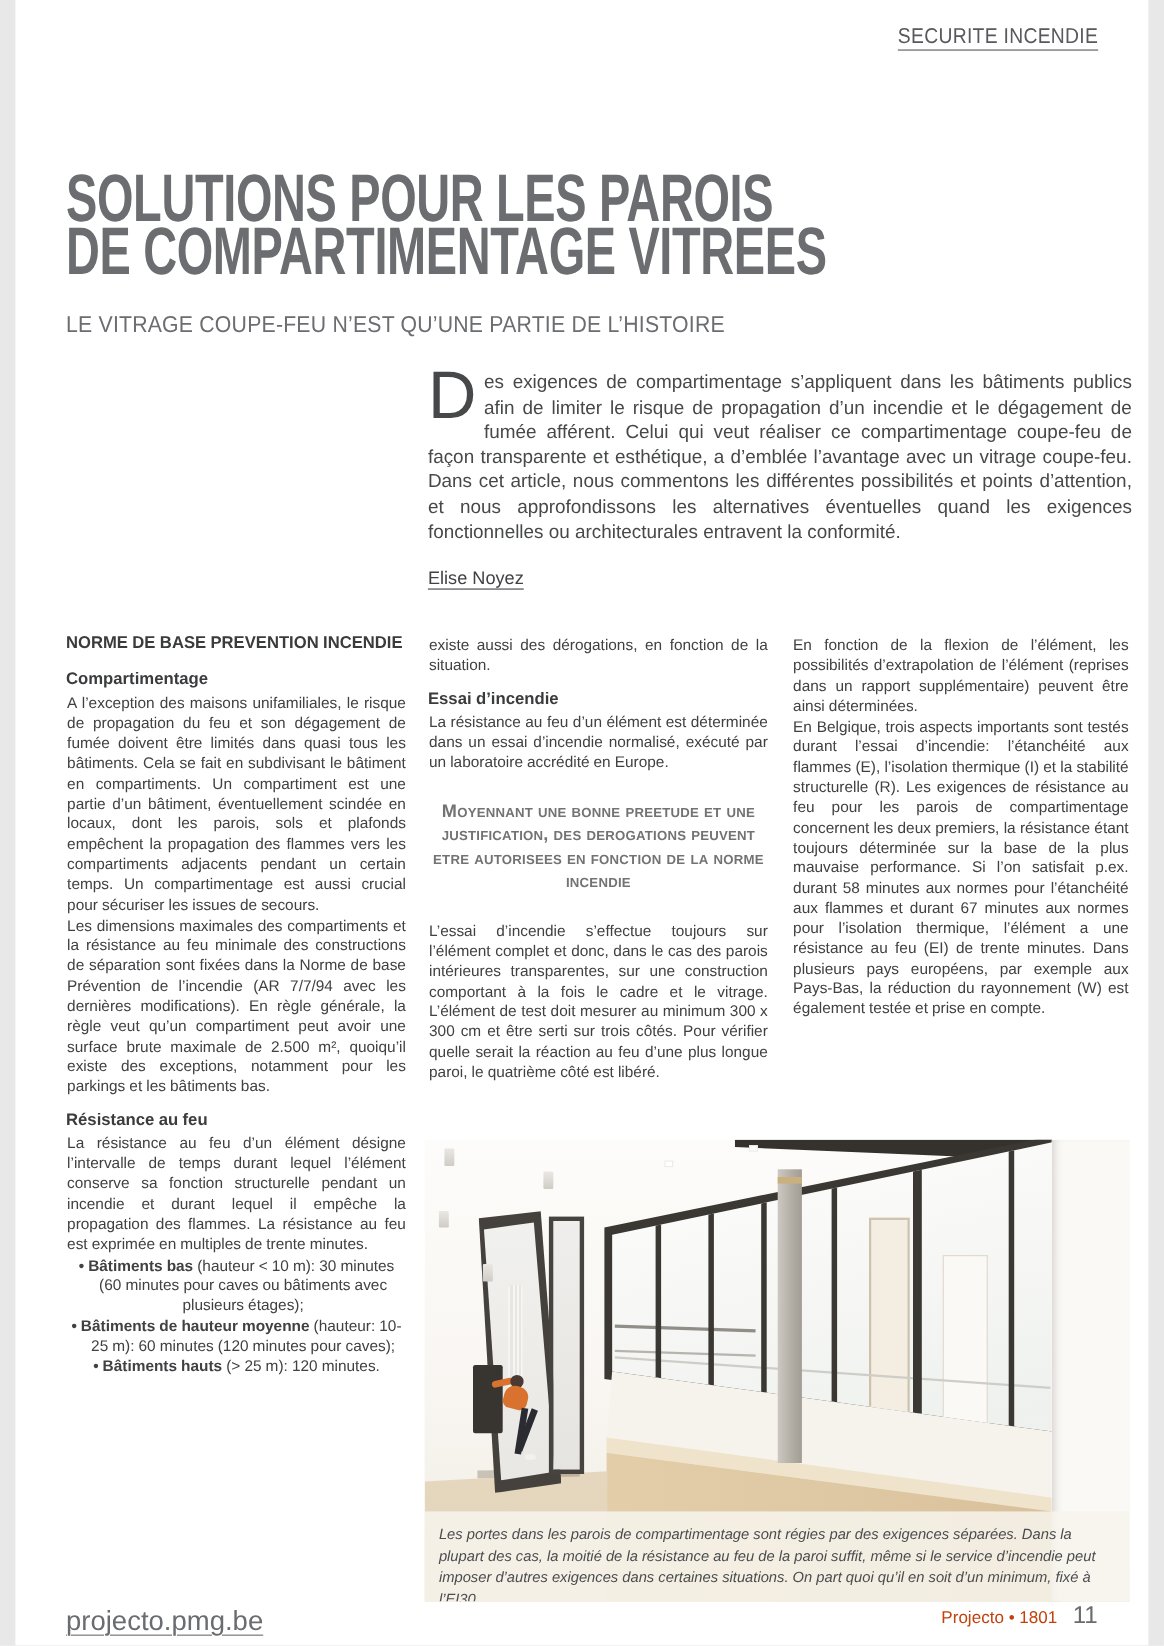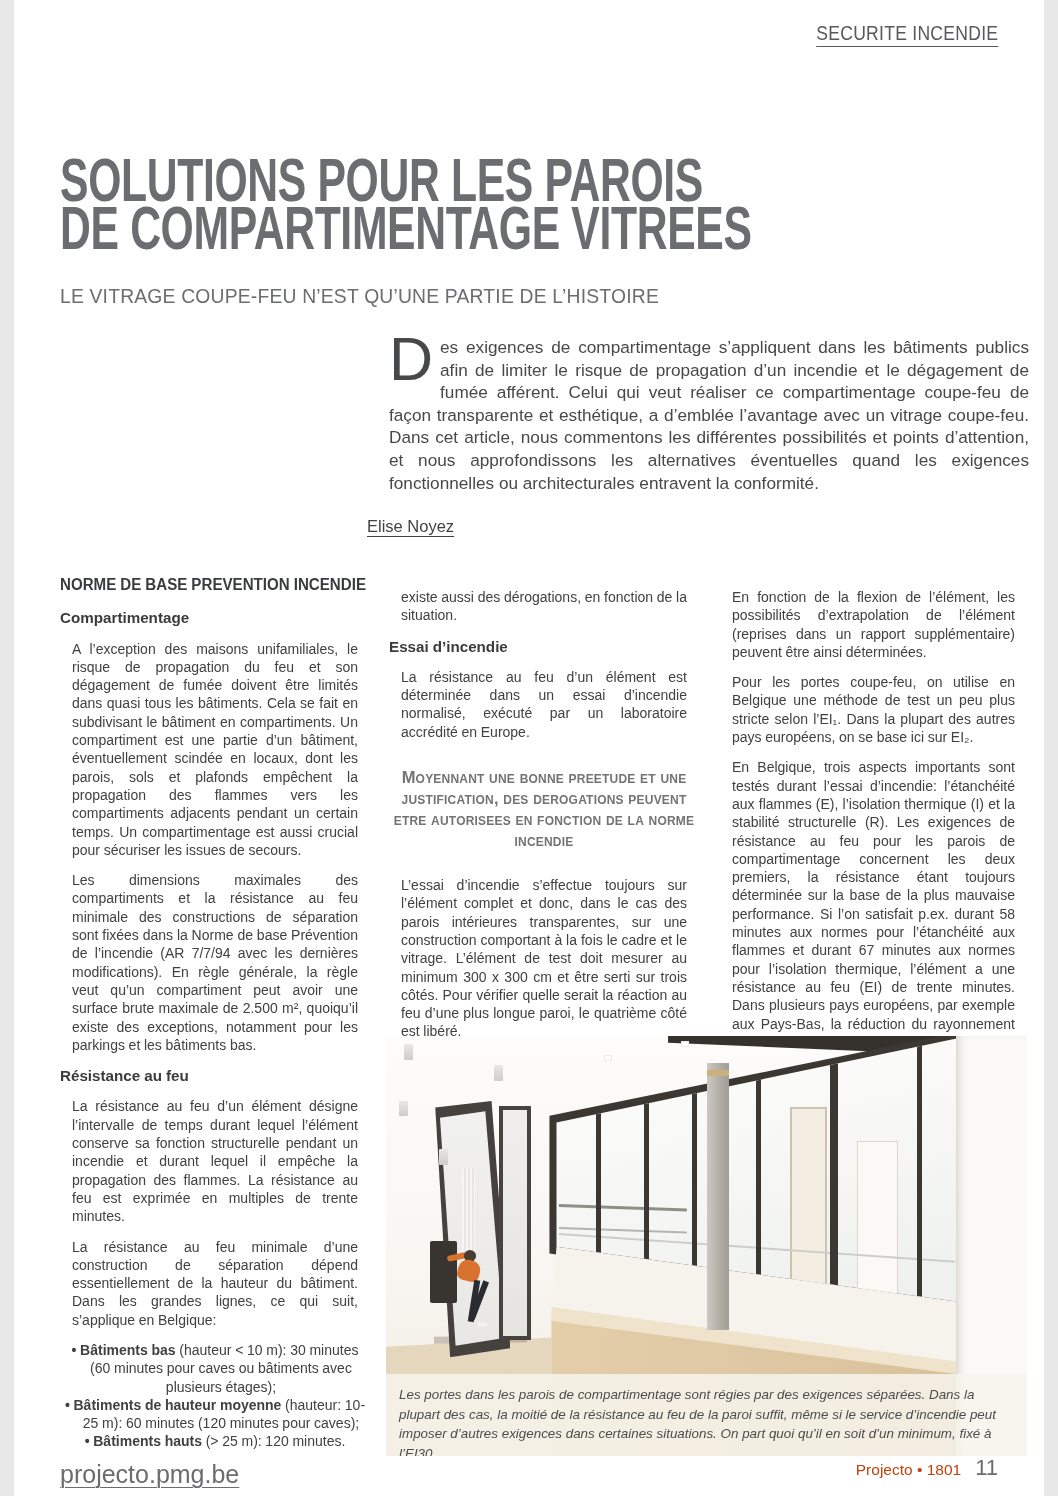--- a/index.html
+++ b/index.html
@@ -14,30 +14,30 @@
   
   .title{position:absolute;left:46px;top:156px;font-size:61px;line-height:48px;font-weight:700;
          color:#6c6d70;transform:scaleX(0.70);transform-origin:0 0;white-space:nowrap;letter-spacing:-.5px;}
   .subtitle{position:absolute;left:46px;top:284px;font-size:21px;color:#6c6d70;
             transform:scaleX(0.92);transform-origin:0 0;white-space:nowrap;letter-spacing:.2px;}
 
   
   .intro{position:absolute;left:375px;top:336px;width:640px;font-size:17.2px;line-height:22.6px;
          text-align:justify;color:#474849;}
   .dropcap{float:left;font-size:61px;line-height:45px;padding:1px 7px 0 0;color:#474849;}
-  .author{position:absolute;left:353px;top:517px;font-size:16.5px;color:#414245;
+  .author{position:absolute;left:375px;top:517px;font-size:16.5px;color:#414245;
           text-decoration:underline;text-underline-offset:4px;text-decoration-thickness:1px;}
 
   
   .col{position:absolute;top:576px;width:310px;font-size:14px;line-height:18.3px;text-align:justify;
        color:#414144;word-spacing:-.2px;}
   .col-left{left:46px;height:884px;overflow:hidden;}
   .col-mid{left:375px;}
   .col-right{left:706px;width:307px;}
-  .col p{margin:12px;}
+  .col p{margin:1px;}
   .sechead{font-size:15.6px;font-weight:700;color:#3a3b3d;margin:0 0 15px 0;
            transform:scaleX(0.97);transform-origin:0 0;white-space:nowrap;}
   .subhead{font-weight:700;font-size:15.2px;color:#3a3b3d;margin:13px 0 2px 0;text-align:left;}
   .subhead.mt0{margin-top:0;}
   .bullet{text-align:center;padding-left:12px;text-indent:-12px;}
   .quote{margin:26px 0 25px 0;text-align:center;font-variant:small-caps;font-weight:700;color:#737373;
          font-size:16.5px;line-height:21px;letter-spacing:.2px;padding:0 4px;}
 
   
   .photo{position:absolute;left:372px;top:1036px;width:641px;height:420px;overflow:hidden;z-index:5;
@@ -121,37 +121,35 @@
 
   <div class="author">Elise Noyez</div>
 
   <div class="col col-left">
     <div class="sechead">NORME DE BASE PREVENTION INCENDIE</div>
     <div class="subhead mt0">Compartimentage</div>
     <p>A l’exception des maisons unifamiliales, le risque de propagation du feu et son dégagement de fumée doivent être limités dans quasi tous les bâtiments. Cela se fait en subdivisant le bâtiment en compartiments. Un compartiment est une partie d’un bâtiment, éventuellement scindée en locaux, dont les parois, sols et plafonds empêchent la propagation des flammes vers les compartiments adjacents pendant un certain temps. Un compartimentage est aussi crucial pour sécuriser les issues de secours.</p>
     <p>Les dimensions maximales des compartiments et la résistance au feu minimale des constructions de séparation sont fixées dans la Norme de base Prévention de l’incendie (AR 7/7/94 avec les dernières modifications). En règle générale, la règle veut qu’un compartiment peut avoir une surface brute maximale de 2.500 m², quoiqu’il existe des exceptions, notamment pour les parkings et les bâtiments bas.</p>
     <div class="subhead">Résistance au feu</div>
     <p>La résistance au feu d’un élément désigne l’intervalle de temps durant lequel l’élément conserve sa fonction structurelle pendant un incendie et durant lequel il empêche la propagation des flammes. La résistance au feu est exprimée en multiples de trente minutes.</p>
-    <p>La résistance au feu minimale d’une construction de séparation dépend essentiellement de la hauteur du bâtiment. Dans les grandes lignes, ce qui suit, s’applique en Belgique:</p>
     <div class="bullet"><b>• Bâtiments bas</b><span> (hauteur &lt; 10 m): 30 minutes (60 minutes pour caves ou bâtiments avec plusieurs étages);</span></div>
     <div class="bullet"><b>• Bâtiments de hauteur moyenne</b><span> (hauteur: 10-25 m): 60 minutes (120 minutes pour caves);</span></div>
     <div class="bullet"><b>• Bâtiments hauts</b><span> (&gt; 25 m): 120 minutes.</span></div>
   </div>
 
   <div class="col col-mid">
     <p>existe aussi des dérogations, en fonction de la situation.</p>
     <div class="subhead">Essai d’incendie</div>
     <p>La résistance au feu d’un élément est déterminée dans un essai d’incendie normalisé, exécuté par un laboratoire accrédité en Europe.</p>
     <div class="quote">Moyennant une bonne preetude et une justification, des derogations peuvent etre autorisees en fonction de la norme incendie</div>
     <p>L’essai d’incendie s’effectue toujours sur l’élément complet et donc, dans le cas des parois intérieures transparentes, sur une construction comportant à la fois le cadre et le vitrage. L’élément de test doit mesurer au minimum 300 x 300 cm et être serti sur trois côtés. Pour vérifier quelle serait la réaction au feu d’une plus longue paroi, le quatrième côté est libéré.</p>
   </div>
 
   <div class="col col-right">
     <p>En fonction de la flexion de l’élément, les possibilités d’extrapolation de l’élément (reprises dans un rapport supplémentaire) peuvent être ainsi déterminées.</p>
-    <p>Pour les portes coupe-feu, on utilise en Belgique une méthode de test un peu plus stricte selon l’EI₁. Dans la plupart des autres pays européens, on se base ici sur EI₂.</p>
     <p>En Belgique, trois aspects importants sont testés durant l’essai d’incendie: l’étanchéité aux flammes (E), l’isolation thermique (I) et la stabilité structurelle (R). Les exigences de résistance au feu pour les parois de compartimentage concernent les deux premiers, la résistance étant toujours déterminée sur la base de la plus mauvaise performance. Si l’on satisfait p.ex. durant 58 minutes aux normes pour l’étanchéité aux flammes et durant 67 minutes aux normes pour l’isolation thermique, l’élément a une résistance au feu (EI) de trente minutes. Dans plusieurs pays européens, par exemple aux Pays-Bas, la réduction du rayonnement (W) est également testée et prise en compte.</p>
   </div>
 
   <div class="photo">
     <div class="abs ph-beam"></div>
     <div class="abs ph-glazframe"></div>
     <div class="abs ph-glass">
       <div class="rf-door1"></div>
       <div class="rf-door2"></div>
       <div class="rf-win1"></div>

